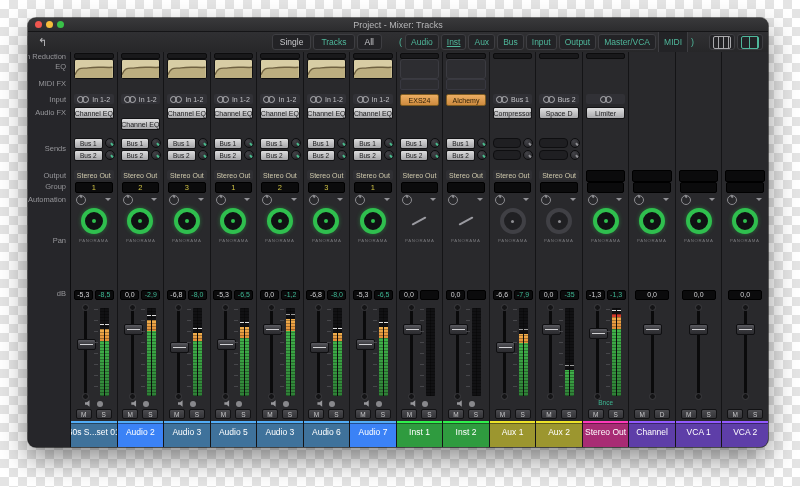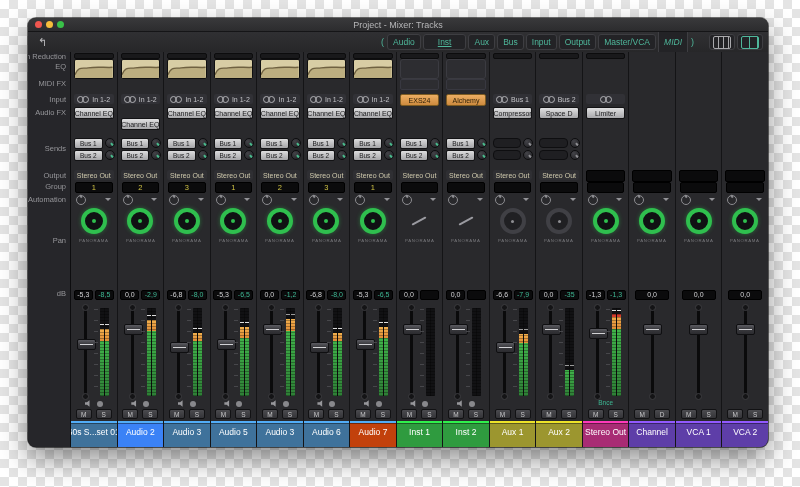--- a/index.html
+++ b/index.html
@@ -134,31 +134,36 @@
     <div class="lights">
       <span class="light r"></span>
       <span class="light y"></span>
       <span class="light g"></span>
     </div>
     <div id="title">Project - Mixer: Tracks</div>
   </div>
   <div id="toolbar">
     <span class="tool-ic">↰</span>
     <div class="spacer"></div>
+    <div class="grp">
+        <div class="tbtn">Single</div>
+        <div class="tbtn teal">Tracks</div>
+        <div class="tbtn">All</div>
+      </div>
     <div style="width:6px"></div>
     <div class="grp">
         <div class="paren">(</div>
         <div class="tbtn teal" style="padding: 1px 5px;">Audio</div>
-        <div class="tbtn teal" style="padding: 1px 14px; text-decoration: underline;">Inst</div>
+        <div class="tbtn teal" style="padding: 1px 5px; text-decoration: underline;">Inst</div>
         <div class="tbtn teal" style="padding: 1px 5px;">Aux</div>
         <div class="tbtn teal" style="padding: 1px 5px;">Bus</div>
         <div class="tbtn teal" style="padding: 1px 5px;">Input</div>
         <div class="tbtn teal" style="padding: 1px 5px;">Output</div>
         <div class="tbtn teal" style="padding: 1px 5px;">Master/VCA</div>
-        <div class="tbtn teal" style="padding: 15px 5px; font-style: italic;">MIDI</div>
+        <div class="tbtn teal" style="padding: 15px 5px;">MIDI</div>
         <div class="paren">)</div>
       </div>
     <div style="width:4px"></div>
     <div class="grp">
       <span class="tbtn" style="padding:1px 3px;">
           <span class="view-ic cols"></span>
         </span>
       <span class="tbtn" style="padding:1px 3px;">
           <span class="view-ic dual"></span>
         </span>
@@ -667,21 +672,21 @@
           </div>
           <div class="monrow">
             <div class="spk"></div>
             <div class="rec"></div>
           </div>
           <div class="msrow">
             <div class="msbtn">M</div>
             <div class="msbtn">S</div>
           </div>
           <div class="cbar" style="background: rgb(63, 114, 155);"></div>
-          <div class="nmrow" style="background: #c2410c;">Audio 7</div>
+          <div class="nmrow" style="background: #3b82f6;">Audio 7</div>
         </div>
         <div class="strip">
           <div class="gain"></div>
           <div class="eqempty"></div>
           <div class="mfxslot"></div>
           <div class="instbtn">EXS24</div>
           <div class="sendrow" style="top: 86px;">
             <div class="busbtn">Bus 1</div>
             <div class="sknob">
               <b></b>

